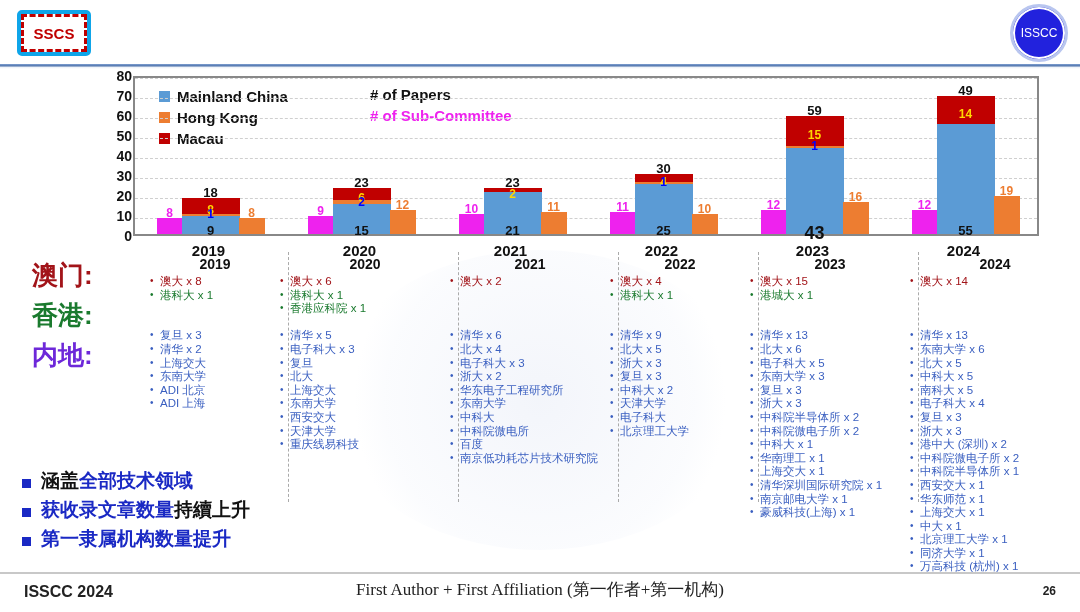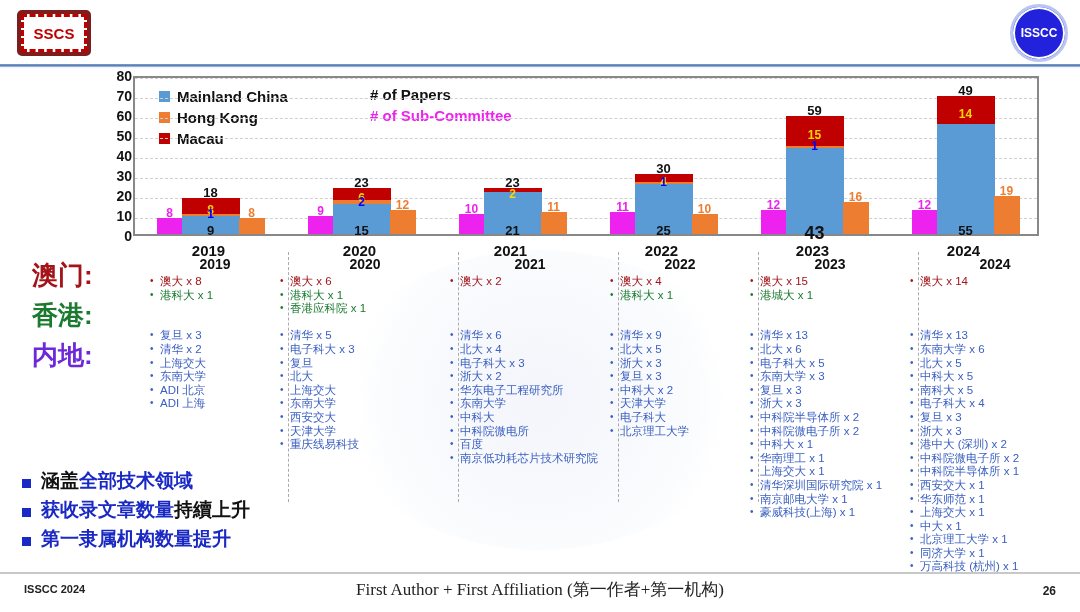--- a/index.html
+++ b/index.html
@@ -16,21 +16,21 @@
   #header {
     position:absolute; left:0; top:0; width:1080px; height:66px;
     background:#ffffff;
   }
   #header-rule {
     position:absolute; left:0; top:64px; width:1080px; height:5px;
     background:linear-gradient(to bottom,#7f9fd0 0%,#4a6fa8 45%,#e9eef6 55%,#ffffff 100%);
   }
   #sscs-logo {
     position:absolute; left:17px; top:10px; width:74px; height:46px;
-    border:4px solid #7f1d1d; border-radius:5px;
+    border:4px solid #0ea5e9; border-radius:5px;
     background:#ffffff;
     display:flex; align-items:center; justify-content:center;
   }
   #sscs-logo .inner {
     width:100%; height:100%;
     border:3px dashed #c00000;
     display:flex; align-items:center; justify-content:center;
   }
   #sscs-logo .txt {
     color:#c00000; font-weight:bold; font-size:15px; letter-spacing:0px;
@@ -43,21 +43,21 @@
     text-shadow:1px 1px 0 rgba(120,150,220,.35);
   }
   #isscc-logo {
     position:absolute; right:12px; top:4px; width:58px; height:58px;
     border-radius:50%;
     background:#2222dd;
     border:3px solid #b9c6ef;
     box-shadow:0 0 0 2px #ffffff inset;
     display:flex; align-items:center; justify-content:center;
   }
-  #isscc-logo .txt { color:#fff; font-weight:bold; font-size:12px; }
+  #isscc-logo .txt { color:#fff; font-weight:normal; font-size:12px; }
 
   
   #chart-area { position:absolute; left:0; top:70px; width:1080px; height:190px; }
   #y-axis { position:absolute; left:96px; top:0px; width:36px; height:170px; }
   #y-axis .tick {
     position:absolute; right:0; width:34px; text-align:right;
     font-size:14px; font-weight:bold; color:#111; line-height:10px;
   }
   #plot {
     position:absolute; left:133px; top:6px; width:906px; height:160px;
@@ -127,21 +127,21 @@
   }
   #bullets .txt { font-size:19px; font-weight:bold; line-height:1.15; white-space:nowrap; }
   #bullets .k { color:#111; }
   #bullets .hl { color:#1a29c4; }
 
   
   #footer-rule {
     position:absolute; left:0; top:572px; width:1080px; height:2px; background:#c8c8c8;
   }
   #footer-left {
-    position:absolute; left:24px; top:583px; font-size:11px; font-weight:bold; color:#222;
+    position:absolute; left:24px; top:583px; font-size:16px; font-weight:bold; color:#222;
   }
   #footer-center {
     position:absolute; left:0; top:578px; width:1080px; text-align:center;
     font-size:17px; color:#222; font-family:"Liberation Serif", serif;
   }
   #footer-page {
     position:absolute; right:24px; top:584px; font-size:12px; font-weight:bold; color:#222;
   }
 
   

